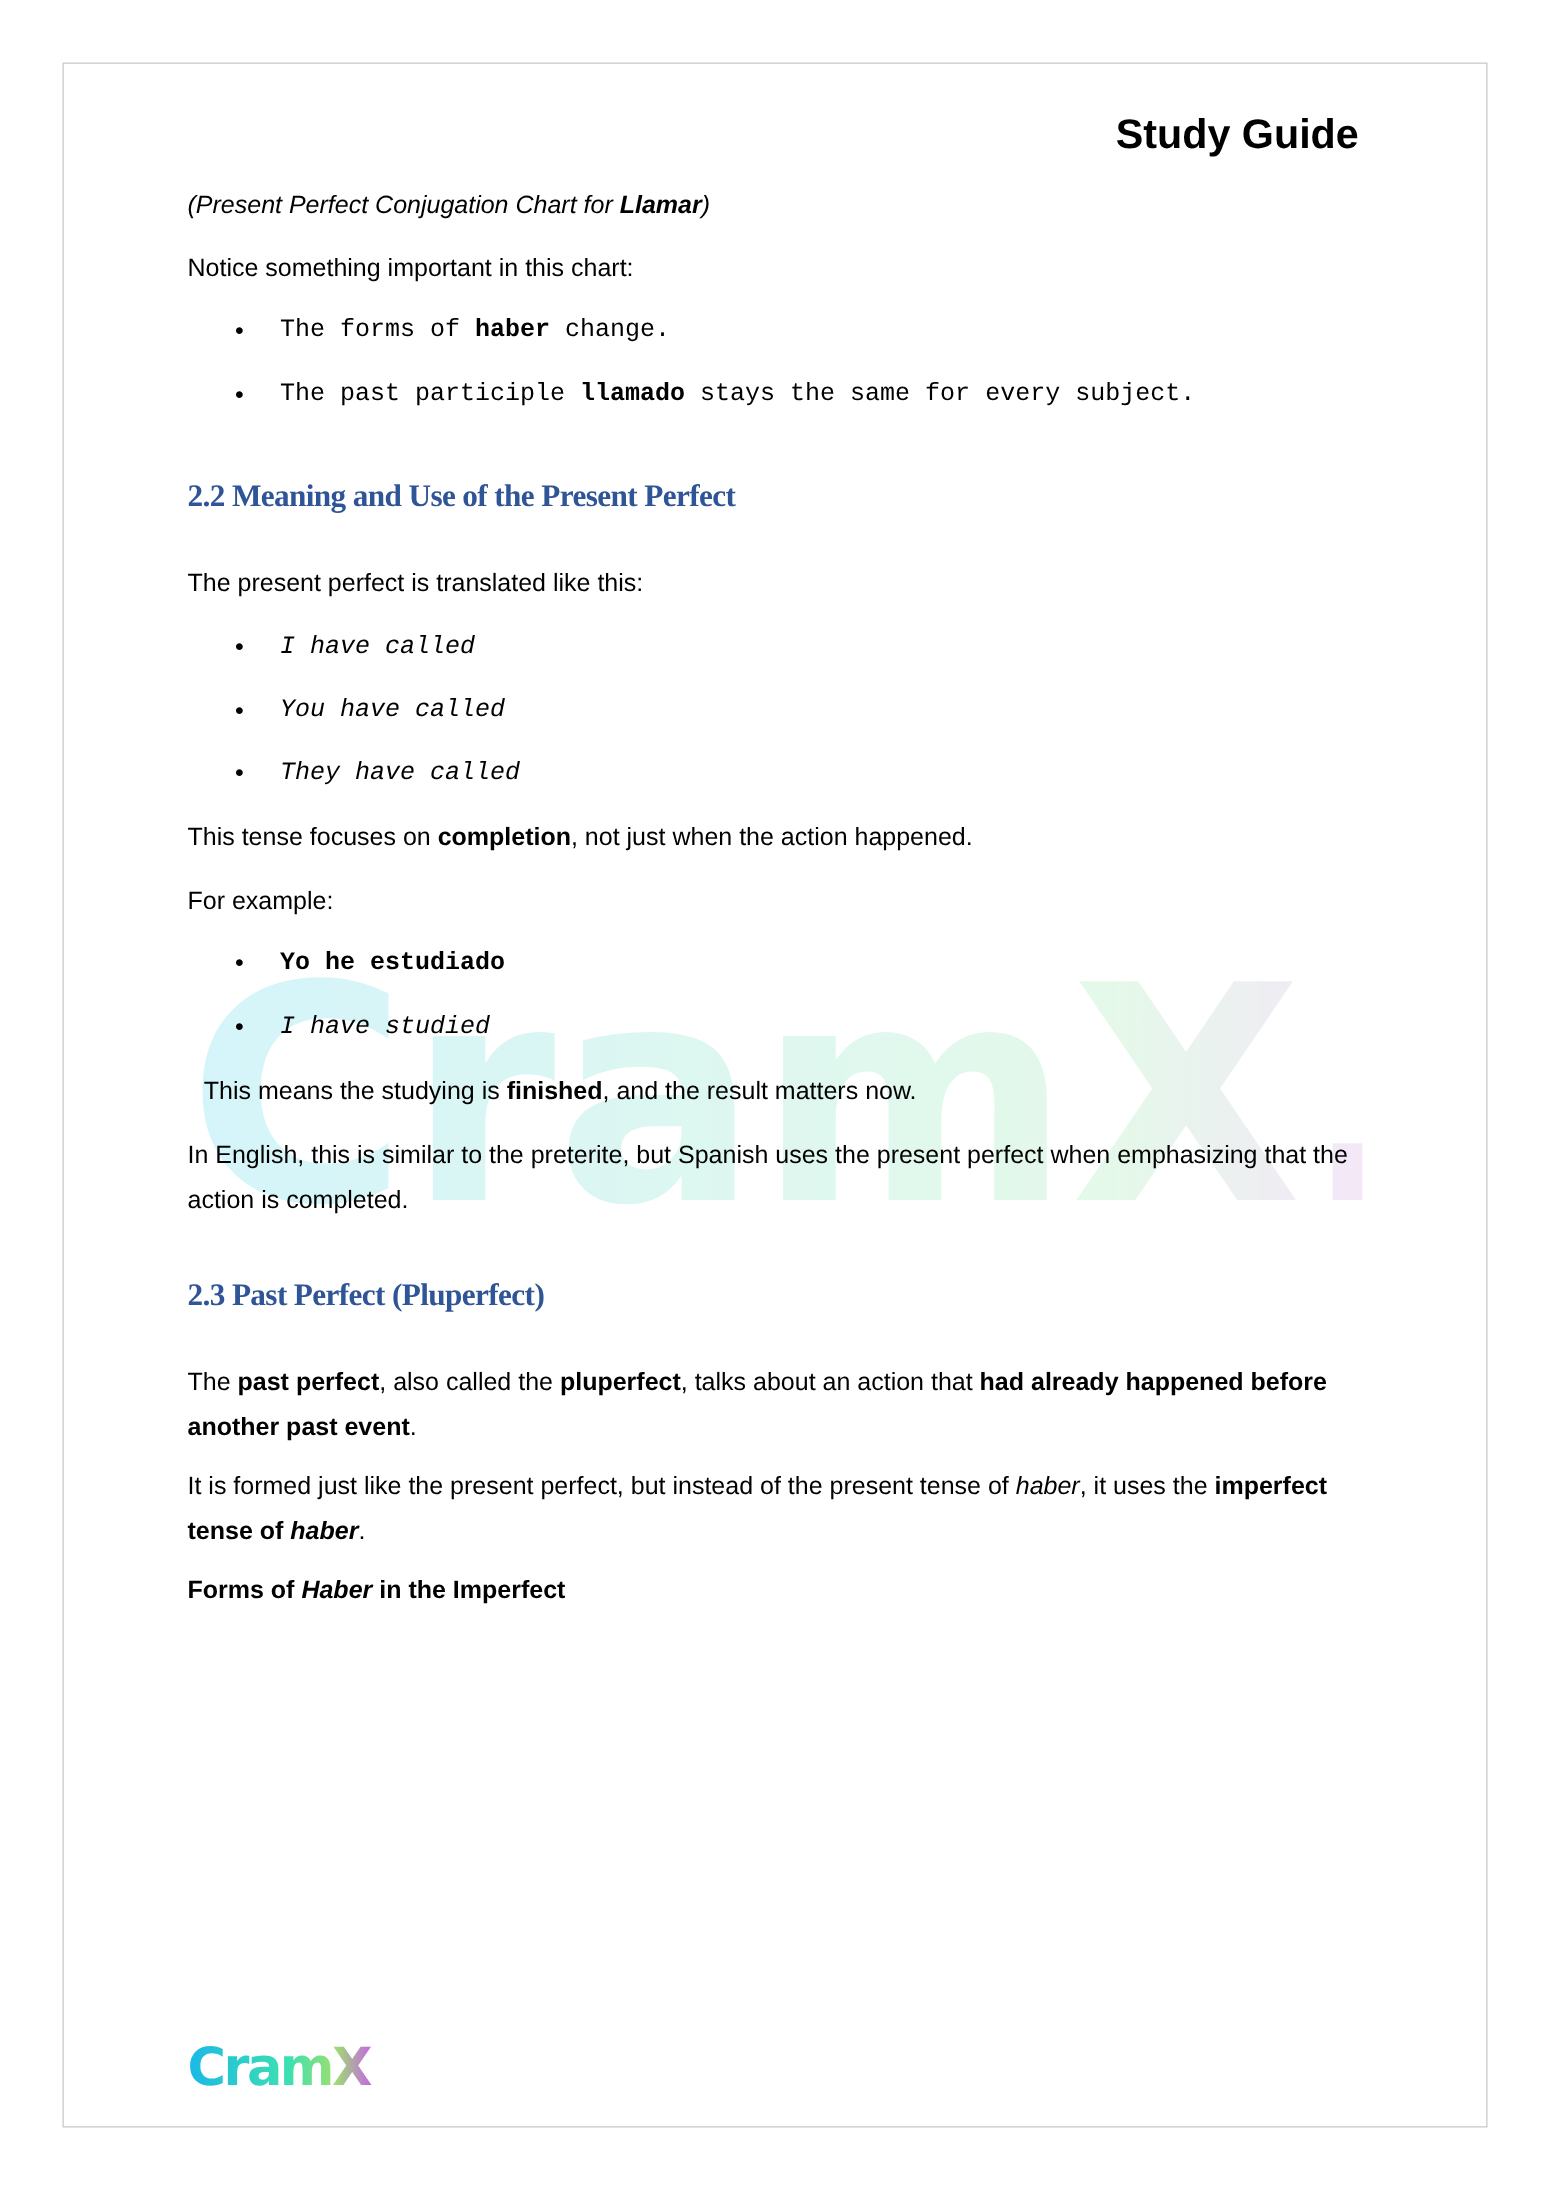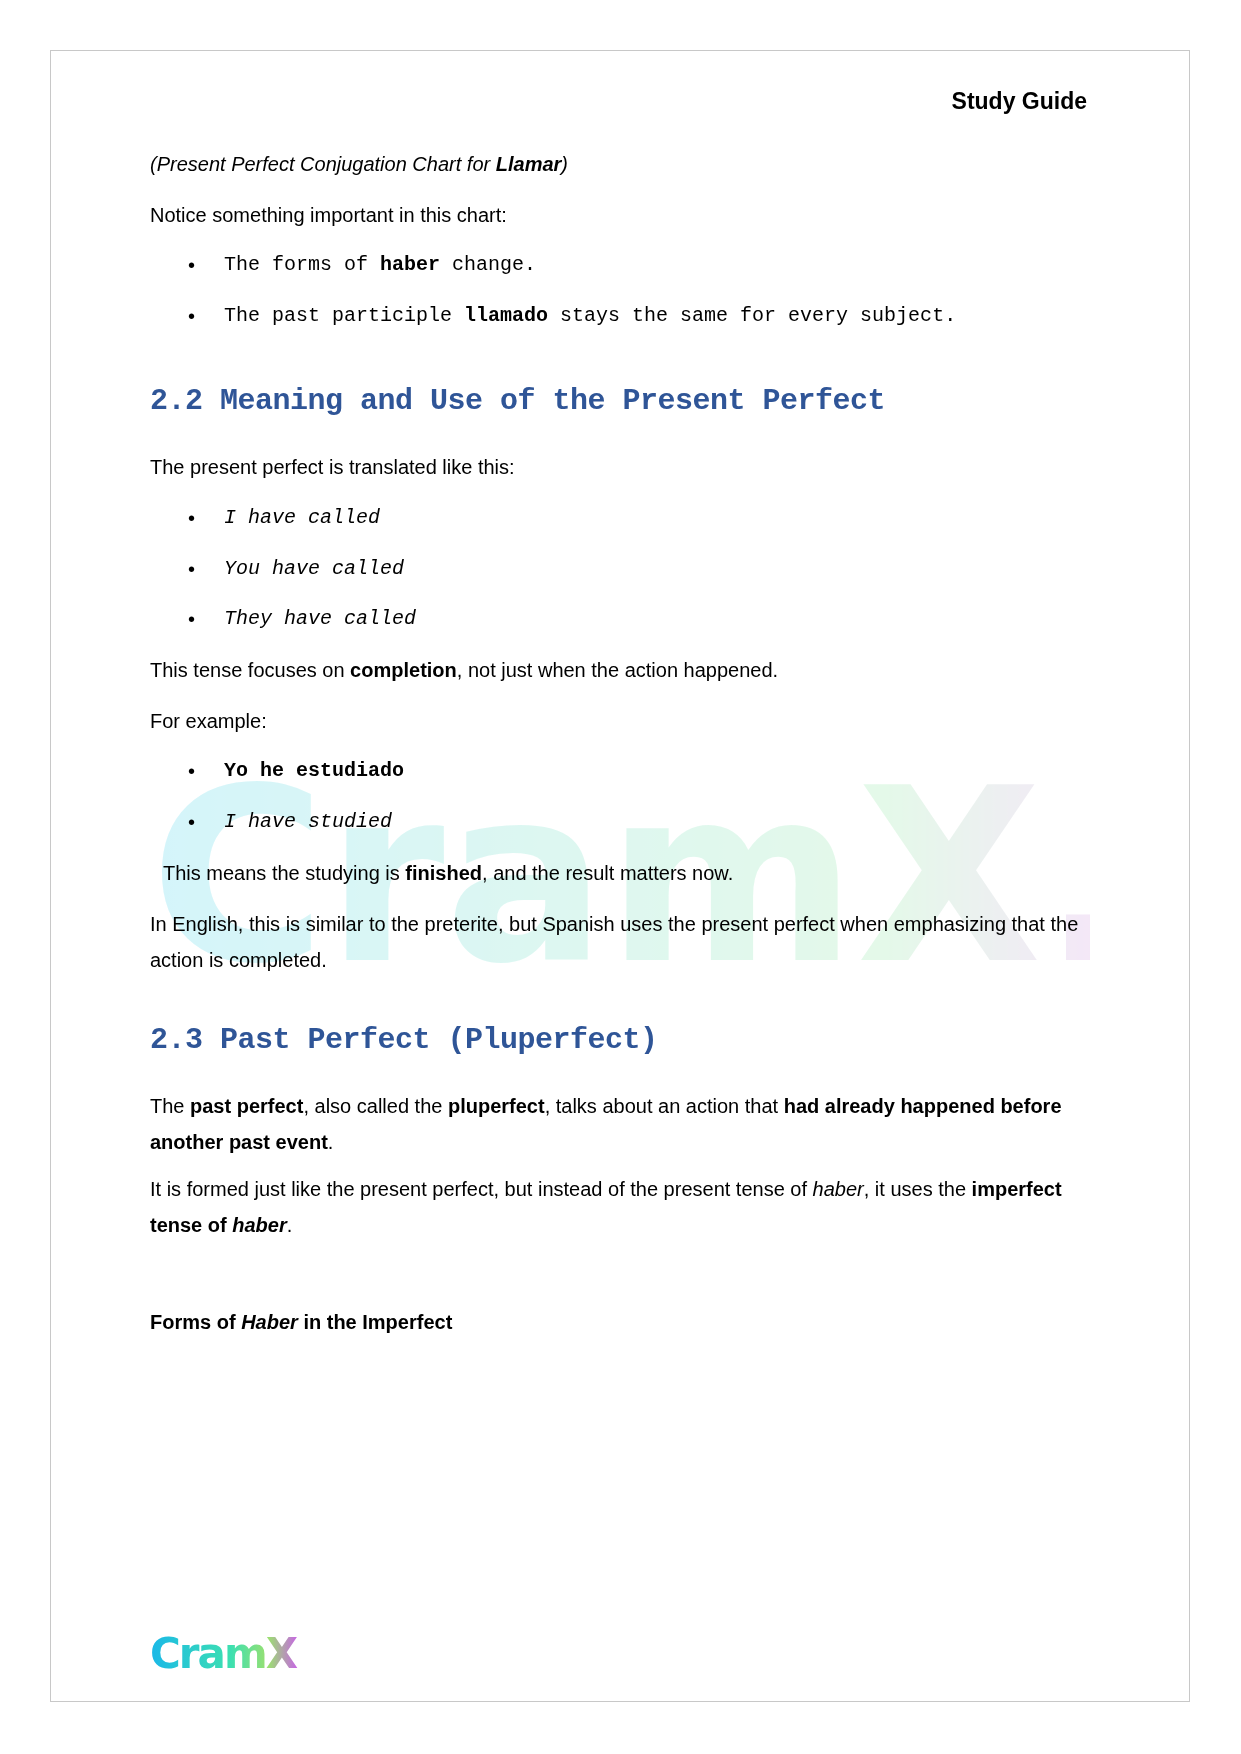--- a/index.html
+++ b/index.html
@@ -1,24 +1,24 @@
 <!DOCTYPE html>
 <html><head>
   <meta charset="utf-8">
   <style>
     html, body { margin: 0; padding: 0; background: #ffffff; }
     body { width: 1241px; height: 1754px; position: relative; font-family: "Liberation Sans", sans-serif; color: #000; }
     .page-border { position: absolute; left: 50px; top: 50px; width: 1140px; height: 1652px; border: 1px solid #c8c8c8; box-sizing: border-box; }
-    .header-title { position: absolute; right: 154px; top: 88px; font-size: 23px; font-weight: bold; }
+    .header-title { position: absolute; right: 154px; top: 88px; font-size: 33px; font-weight: bold; }
     .content { position: absolute; left: 150px; top: 146px; width: 940px; font-size: 20px; }
     .p { position: absolute; left: 0; white-space: nowrap; line-height: 36px; }
     .p.wrap { white-space: normal; width: 940px; }
     .bullet { position: absolute; left: 38px; }
     .bullet-text { position: absolute; left: 74px; white-space: nowrap; font-family: Liberation Mono, monospace; }
-    .h2 { position: absolute; left: 0; font-size: 30px; font-weight: bold; color: #2f5597; white-space: nowrap; font-family: Liberation Mono, monospace; letter-spacing: -0.5px; }
+    .h2 { position: absolute; left: 0; font-size: 25px; font-weight: bold; color: #2f5597; white-space: nowrap; font-family: Liberation Serif, serif; letter-spacing: -0.5px; }
     .watermark { position: absolute; left: 150px; top: 760px; width: 940px; height: 230px; pointer-events: none; opacity: 0.18; }
     .logo { position: absolute; left: 150px; top: 1628px; }
     b { font-weight: bold; }
     i { font-style: italic; }
   </style>
 </head>
 <body>
 
 <div class="page-border"></div>
 
@@ -83,21 +83,21 @@
   <div class="p" style="top:709px;margin-left:13px;"><span>This means the studying is </span><b>finished</b><span>, and the result matters now.</span></div>
 
   <div class="p wrap" style="top:760px;">In English, this is similar to the preterite, but Spanish uses the present perfect when emphasizing that the action is completed.</div>
 
   <div class="h2" style="top:877px;">2.3 Past Perfect (Pluperfect)</div>
 
   <div class="p wrap" style="top:942px;"><span>The </span><b>past perfect</b><span>, also called the </span><b>pluperfect</b><span>, talks about an action that </span><b>had already happened before another past event</b><span>.</span></div>
 
   <div class="p wrap" style="top:1025px;"><span>It is formed just like the present perfect, but instead of the present tense of </span><i>haber</i><span>, it uses the </span><b><span>imperfect tense of </span><i>haber</i></b><span>.</span></div>
 
-  <div class="p" style="top:1158px;"><b><span>Forms of </span><i>Haber</i><span> in the Imperfect</span></b></div>
+  <div class="p" style="top:1108px;"><b><span>Forms of </span><i>Haber</i><span> in the Imperfect</span></b></div>
 </div>
 
 <svg class="logo" width="150" height="50" viewBox="0 0 150 50">
   <defs>
     <linearGradient id="lg" x1="0" y1="0" x2="1" y2="0">
       <stop offset="0" stop-color="#1ab8e8"></stop>
       <stop offset="0.55" stop-color="#3de0b0"></stop>
       <stop offset="0.8" stop-color="#9be070"></stop>
       <stop offset="1" stop-color="#c864e6"></stop>
     </linearGradient>

